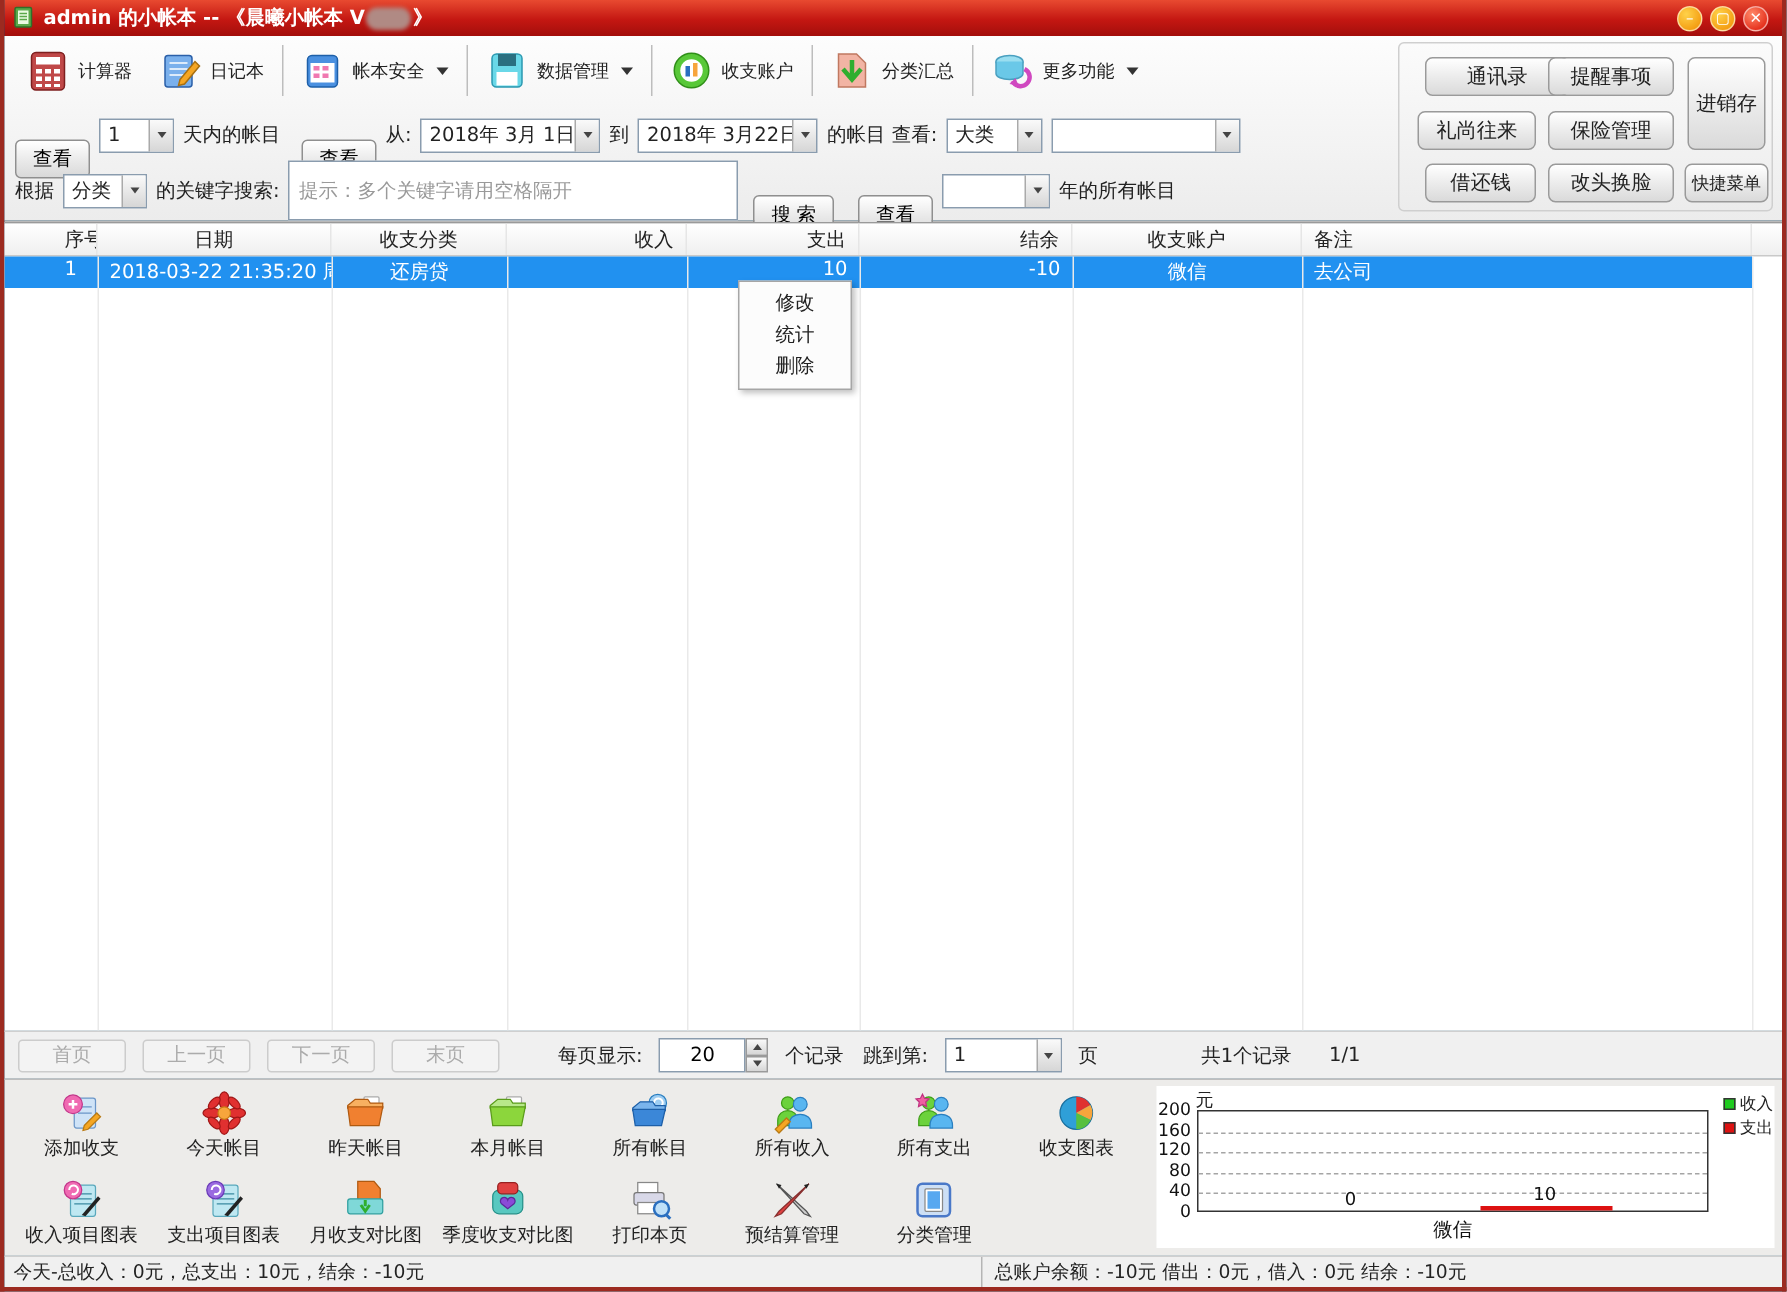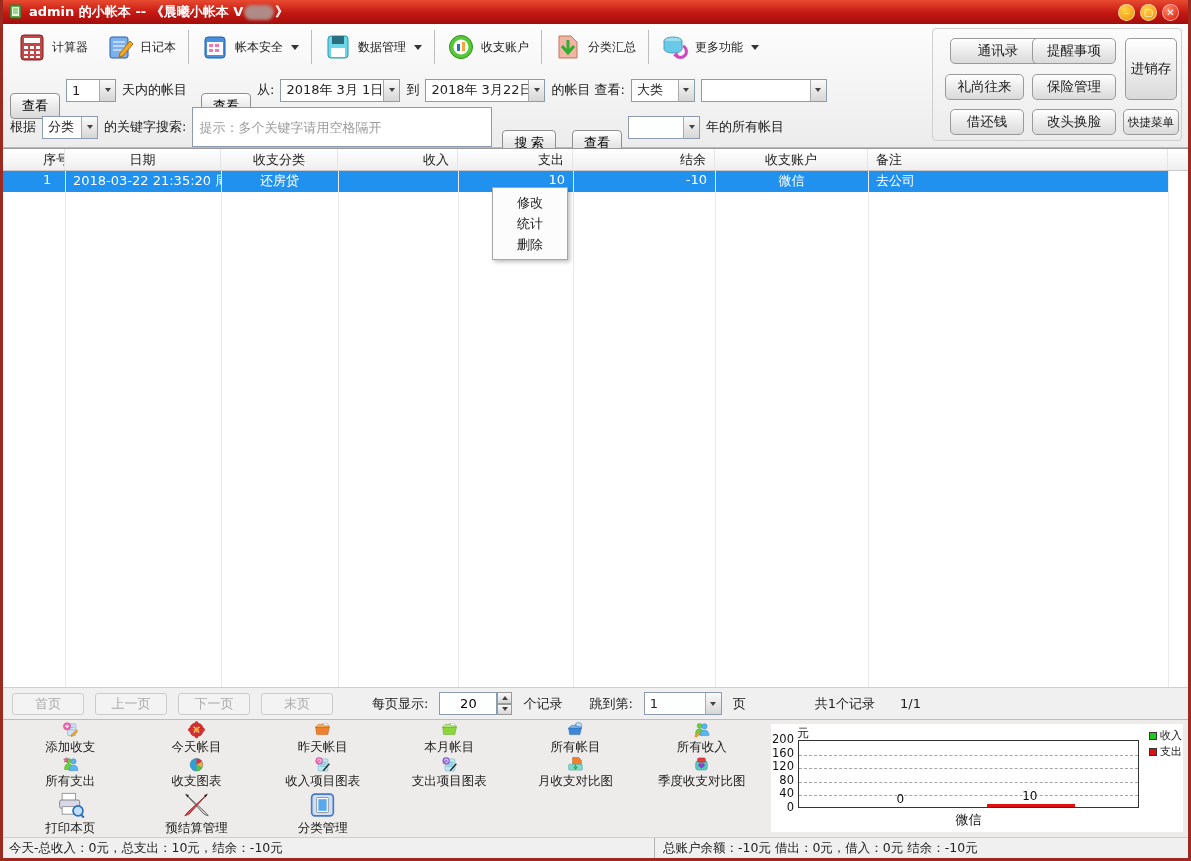--- a/index.html
+++ b/index.html
@@ -54,21 +54,21 @@
 .pp-input { width:58px; height:23px; border:1px solid #8a9cae; text-align:center; font-size:13px; font-family:inherit; }
 .spin { display:flex; flex-direction:column; width:15px; height:23px; }
 .spin div { flex:1; background:linear-gradient(#fafafa,#d6d6d6); border:1px solid #9a9a9a; display:flex; align-items:center; justify-content:center; cursor:pointer; }
 .spin .up::after { content:""; border-left:3px solid transparent; border-right:3px solid transparent; border-bottom:4px solid #444; }
 .spin .dn::after { content:""; border-left:3px solid transparent; border-right:3px solid transparent; border-top:4px solid #444; }
 .jump-combo { width:78px; }
 .pg-total { margin-left:58px; }
 .pg-ind { margin-left:14px; }
 
 .shortcut-panel { flex:0 0 118px; background:#edecea; border-top:1px solid #bdbdbd; position:relative; }
-.icon-grid { position:absolute; left:4px; top:1px; width:758px; height:116px; display:grid; grid-template-columns:repeat(6,1fr); grid-template-rows:1fr 1fr; }
+.icon-grid { position:absolute; left:4px; top:1px; width:758px; height:116px; display:grid; grid-template-columns:repeat(8,1fr); grid-template-rows:1fr 1fr; }
 .sc { display:flex; flex-direction:column; align-items:center; justify-content:center; gap:0px; cursor:pointer; overflow:hidden; }
 .sc svg { width:33px; height:30px; }
 .sc .sc-lbl { font-size:12.5px; white-space:nowrap; }
 
 .chart-wrap { position:absolute; left:768px; top:4px; right:5px; bottom:5px; background:#fff; }
 .chart-plot { position:absolute; border:1px solid #333; background:#fff; }
 .gridline { position:absolute; left:0; right:0; height:0; border-top:1px dashed #a5a5a5; }
 .bar { position:absolute; bottom:0; }
 .ytick { position:absolute; left:0; width:23px; text-align:right; font-size:11.5px; color:#111; }
 .bar-label { position:absolute; transform:translateX(-50%); font-size:12px; color:#111; }
@@ -296,21 +296,21 @@
     <div class="pg-btn">末页</div>
     <span style="margin-left:28px">每页显示:</span>
     <div class="pp-wrap">
       <input class="pp-input" value="20" style="">
       <div class="spin">
         <div class="up"></div>
         <div class="dn"></div>
       </div>
     </div>
     <span>个记录</span>
-    <span style="margin-left:16px">跳到第:</span>
+    <span style="margin-left:2px">跳到第:</span>
     <div class="combo jump-combo">
         <span class="cval">1</span>
         <span class="cbtn"></span>
       </div>
     <span>页</span>
     <span class="pg-total">共1个记录</span>
     <span class="pg-ind">1/1</span>
   </div>
 
   <div class="shortcut-panel">

